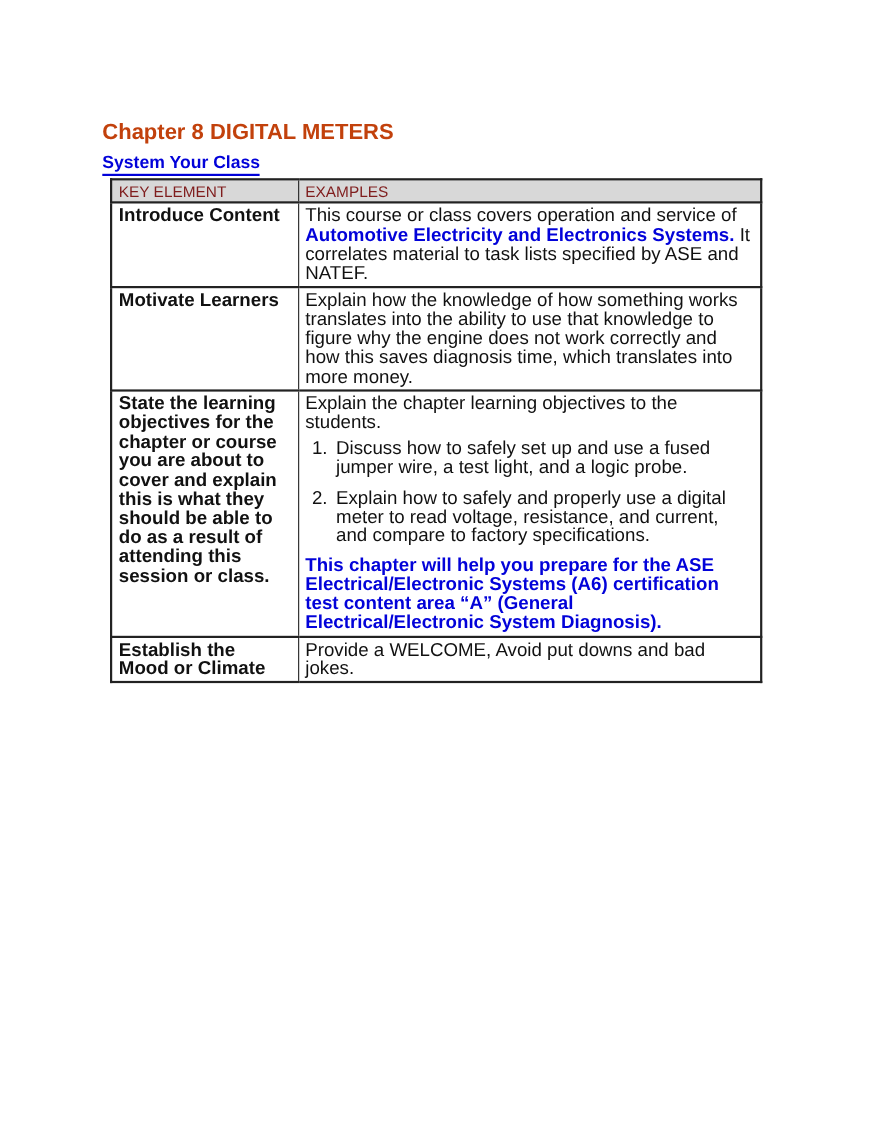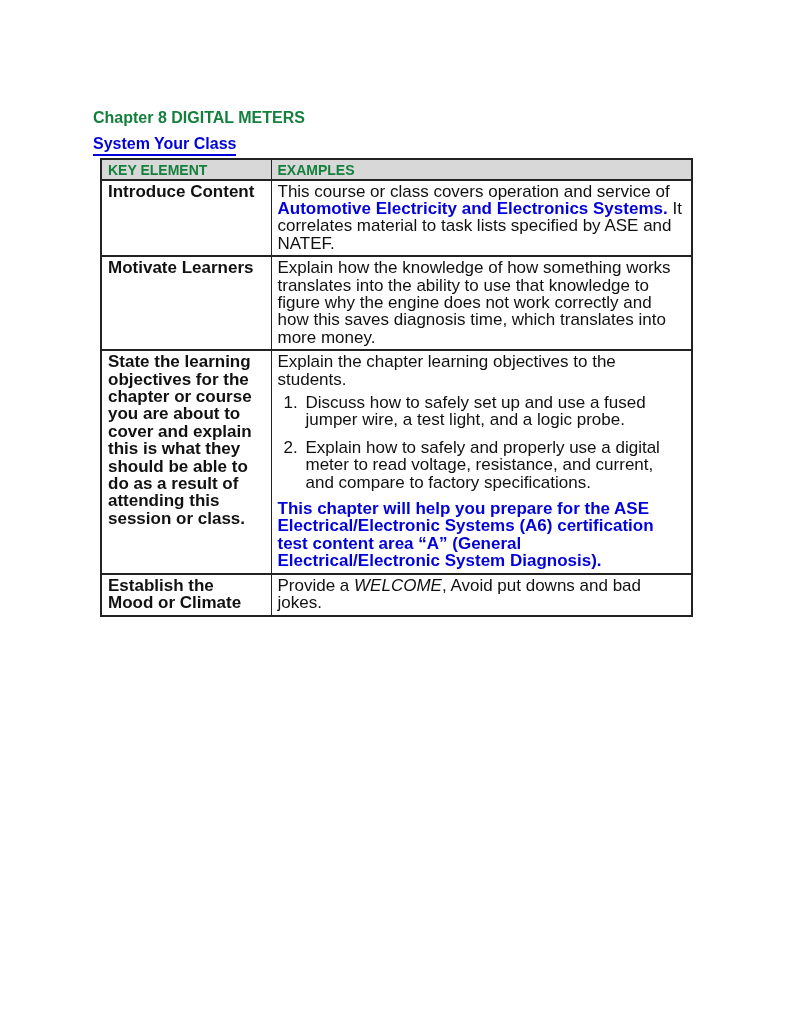--- a/index.html
+++ b/index.html
@@ -26,23 +26,23 @@
     line-height: 1.2;
     margin-bottom: 11px;
     letter-spacing: 0.1px;
   }
   .doc-title sup {
     font-size: 12px;
     vertical-align: super;
     line-height: 0;
   }
   .chapter-title {
-    font-size: 16px;
+    font-size: 20px;
     font-weight: bold;
-    color: #15803d;
+    color: #c2410c;
     line-height: 1.2;
     margin-bottom: 8px;
   }
   .section-title {
     font-size: 16px;
     font-weight: bold;
     color: #0202D9;
     line-height: 1.15;
     margin-bottom: 2px;
   }
@@ -62,34 +62,34 @@
     border: 1px solid #222222;
     border-top-width: 2px;
     border-bottom-width: 2px;
     vertical-align: top;
     text-align: left;
   }
   col.c-key { width: 170px; }
   col.c-ex  { width: 421px; }
   table.kt th {
     background: #D8D8D8;
-    color: #15803d;
+    color: #7f1d1d;
     font-size: 14px;
-    font-weight: bold;
+    font-weight: normal;
     padding: 2px 6px 1px 6px;
     height: 14px;
   }
   table.kt td {
     font-size: 17px;
     line-height: 17.4px;
     padding: 2px 7px 3px 6px;
   }
   td.key { font-weight: bold; }
   .blue-bold { color: #0202D9; font-weight: bold; }
-  .italic { font-style: italic; }
+  .italic { }
   td.ex ol {
     margin: 6px 0 8px 0;
     padding-left: 25px;
   }
   td.ex ol li { margin-bottom: 10px; padding-left: 3px; }
   td.ex ol li:last-child { margin-bottom: 0; }
   .note { color: #0202D9; font-weight: bold; margin-top: 9px; }
   tr.r-header th:first-child, tr td:first-child { border-left-width: 2px; }
   tr th:last-child, tr td:last-child { border-right-width: 2px; }
 </style>

